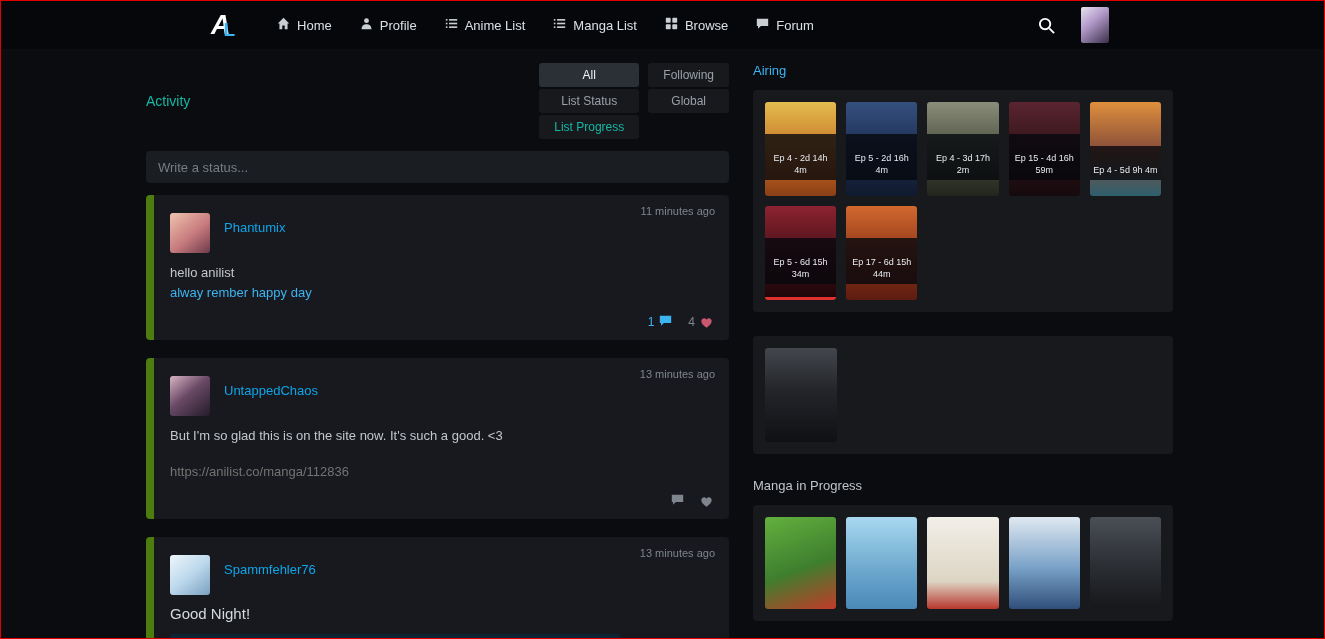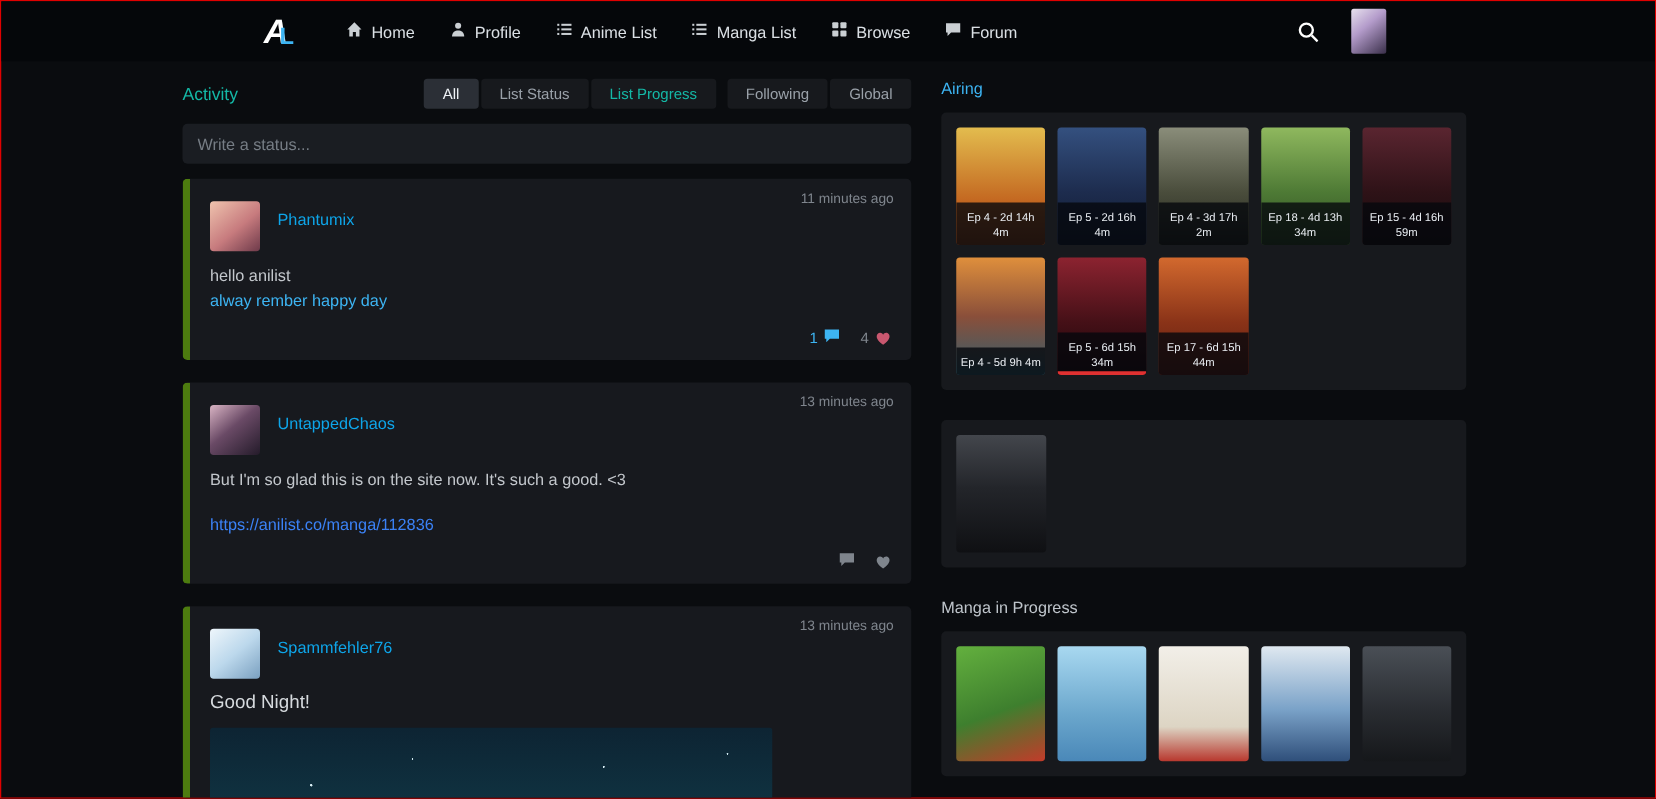--- a/index.html
+++ b/index.html
@@ -31,51 +31,51 @@
 
   
   .main{ display:flex; gap:24px; padding:14px 0 0 145px; }
   .feed-col{ width:583px; }
   .side-col{ width:420px; }
 
   
   .feed-header{ display:flex; justify-content:space-between; align-items:center; margin-bottom:12px; }
   .feed-title{ font-size:14px; color:#14b8a6; font-weight:400; }
   .filters{ display:flex; gap:9px; }
-  .fgroup{ display:flex; gap:2px; }
+  .fgroup{ display:flex; gap:2px;flex-direction:column; }
   .filter-btn{
     border:none; padding:5px 15px; font-size:12px; border-radius:3px;
     background:#17191d; color:#9aa1a9; cursor:pointer; font-family:inherit;
   }
   .filter-btn.active{ background:#2b2f36; color:#eef2f6; }
   .filter-btn.lit{ color:#14b8a6; }
 
   
   .status-input{
     width:100%; height:30px; background:#1a1d22; border:none; border-radius:4px;
     color:#737373; font-size:13px; padding:16px 12px; margin-bottom:12px; font-family:inherit;
   }
   .status-input::placeholder{ color:#767d85; }
 
   
   .card{
-    position:relative; background:#17191e; border-left:6px solid #4d7c0f;
+    position:relative; background:#17191e; border-left:8px solid #4d7c0f;
     border-radius:4px; padding:14px 16px 10px; margin-bottom:18px;
   }
   .time{ position:absolute; top:10px; right:14px; font-size:11px; color:#7f858d; }
   .card-head{ display:flex; gap:14px; align-items:flex-start; margin-bottom:10px; margin-top:4px; }
   .avatar{ width:40px; height:40px; border-radius:3px; cursor:pointer; flex:0 0 auto; }
   .a1{ background:linear-gradient(140deg,#efc3ae 0%,#c77b7e 55%,#6e3a4a 100%); }
   .a2{ background:linear-gradient(140deg,#d9b4c4 0%,#6a4a66 45%,#241b2a 100%); }
   .a3{ background:linear-gradient(140deg,#eef6fb 0%,#bcd8ec 50%,#7aa0c0 100%); }
   .username{ color:#0ea5e9; font-size:13px; margin-top:7px; cursor:pointer; text-decoration:none; }
   .body-text{ color:#c3c7cc; font-size:13px; line-height:1.5; }
   .body-text p{ margin-bottom:14px; }
   .blue{ color:#3db4f2; }
-  .act-link{ color:#3b82f6; font-size:13px; text-decoration:none; display:inline-block; margin-top:2px; }
+  .act-link{ color:#737373; font-size:13px; text-decoration:none; display:inline-block; margin-top:2px; }
   .actions{ display:flex; justify-content:flex-end; gap:16px; margin-top:12px; align-items:center; }
   .action{ display:inline-flex; align-items:center; gap:5px; font-size:12px; color:#7f858d; cursor:pointer; }
   .action.blue-action{ color:#3db4f2; }
   .action.liked .heart{ color:#c9576f; }
   .heart{ display:inline-flex; }
   .big-text{ font-size:15px; color:#d6dade; margin:2px 0 12px; }
 
   .night-image{
     position:relative; width:450px; height:210px; border-radius:3px; overflow:hidden; cursor:pointer;
     background:
@@ -101,22 +101,22 @@
   
   .side-title{ font-size:13px; font-weight:400; margin:0 0 12px; }
   .side-title.blue-title{ color:#3db4f2; }
   .side-title.gray-title{ color:#bfc5cb; }
   .side-card{ background:#17191d; border-radius:4px; padding:12px; margin-bottom:24px; }
   .cover-grid{ display:grid; grid-template-columns:repeat(5,1fr); gap:10px; }
   .cover{ height:94px; border-radius:3px; position:relative; overflow:hidden; cursor:pointer; background:#2a2d33; }
   .cover.manga{ height:92px; }
   .single-cover{ width:72px; }
   .cap{
-    position:absolute; left:0; right:0; bottom:0; background:rgba(5,8,12,.80);
-    color:#e8ecf1; font-size:9px; line-height:1.35; text-align:center; padding:6px 2px 4px;
+    position:absolute; left:0; right:0; bottom:16px; background:rgba(5,8,12,.80);
+    color:#e8ecf1; font-size:9px; line-height:1.35; text-align:center; padding:18px 2px 4px;
   }
   .progress-strip{ position:absolute; left:0; right:0; bottom:0; height:3px; background:#e03131; z-index:2; }
 </style>
 </head>
 <body>
 
 <div class="viewport">
 
   <header class="navbar">
     <div class="logo">
@@ -282,23 +282,20 @@
         <div class="cover-grid">
           <div class="cover" style="background:linear-gradient(180deg,#e3bc4e 0%,#c2641f 65%,#8a3f16 100%)">
             <div class="cap">Ep 4 - 2d 14h 4m</div>
           </div>
           <div class="cover" style="background:linear-gradient(180deg,#34507f 0%,#1d2c4e 55%,#101a2e 100%)">
             <div class="cap">Ep 5 - 2d 16h 4m</div>
           </div>
           <div class="cover" style="background:linear-gradient(180deg,#8a8d7a 0%,#4a4d3c 55%,#22251c 100%)">
             <div class="cap">Ep 4 - 3d 17h 2m</div>
           </div>
-          <div class="cover" style="background:linear-gradient(180deg,#8fb85e 0%,#4e7a35 55%,#2e4c22 100%)">
-            <div class="cap">Ep 18 - 4d 13h 34m</div>
-          </div>
           <div class="cover" style="background:linear-gradient(180deg,#5a2530 0%,#2e1217 55%,#150a0d 100%)">
             <div class="cap">Ep 15 - 4d 16h 59m</div>
           </div>
           <div class="cover" style="background:linear-gradient(180deg,#df8f3c 0%,#8a4f3a 50%,#2f5f6e 100%)">
             <div class="cap">Ep 4 - 5d 9h 4m</div>
           </div>
           <div class="cover" style="background:linear-gradient(180deg,#8c2330 0%,#451017 55%,#1c0508 100%)">
             <div class="cap">Ep 5 - 6d 15h 34m</div>
             <div class="progress-strip"></div>
           </div>

